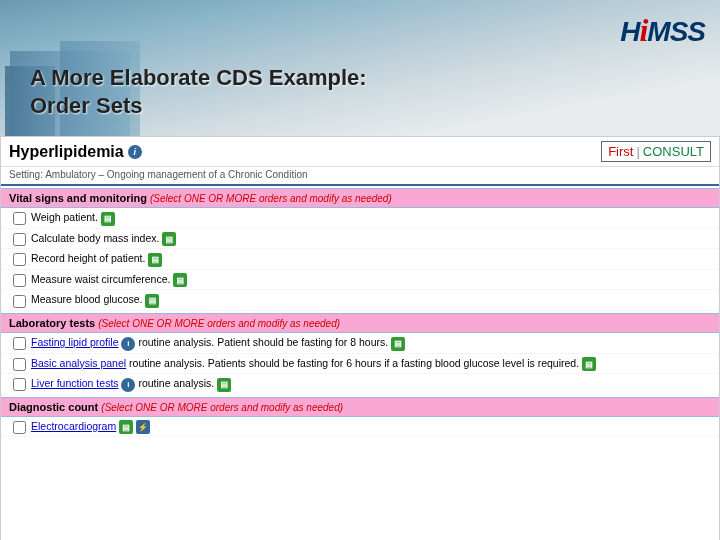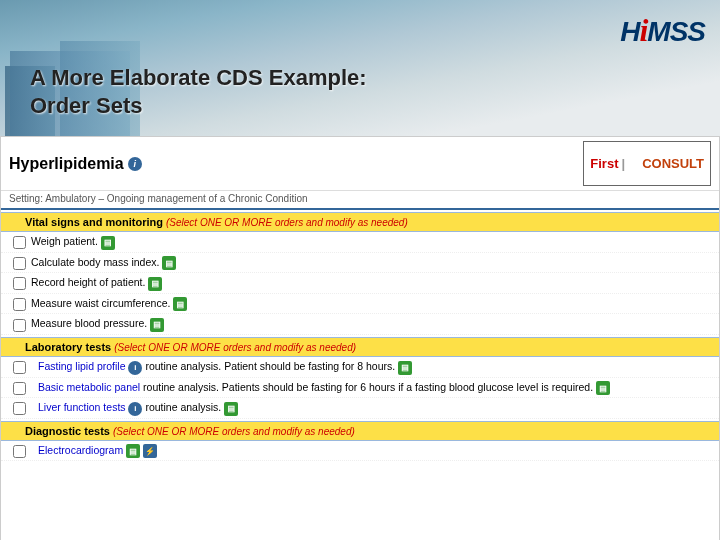--- a/index.html
+++ b/index.html
@@ -112,42 +112,42 @@
       border-radius: 50%;
       font-size: 9px;
       align-items: center;
       justify-content: center;
       font-weight: bold;
       font-style: italic;
     }
 
     .first-consult {
       font-size: 13px;
-      font-weight: bold;
+      font-weight: normal;
       color: #333;
       border: 1px solid #666;
-      padding: 14px 6px;
+      padding: 2px 6px;
       display: flex;
       align-items: center;
     }
     .first-consult .first { color: #cc0000; }
     .first-consult .divider { color: #999; margin: 0 3px; }
-    .first-consult .consult { color: #c2410c; margin-left: 14px; }
+    .first-consult .consult { color: #15803d; }
 
     .setting-bar {
       padding: 2px 8px 4px;
       font-size: 10px;
       color: #555;
       border-bottom: 2px solid #336699;
     }
 
     
     .section-header {
-      background: #fde047;
-      padding: 3px 24px;
+      background: #f9a8d4;
+      padding: 3px 8px;
       font-size: 11px;
       color: #000;
       border-top: 1px solid #9ab8dd;
       border-bottom: 1px solid #9ab8dd;
       margin-top: 2px;
     }
     .section-header .section-title {
       font-weight: bold;
       color: #000;
     }
@@ -170,21 +170,21 @@
       flex-shrink: 0;
     }
     .order-item-text {
       flex: 1;
       font-size: 10.5px;
       color: #000;
       line-height: 1.4;
     }
     .order-item-text .link-text {
       color: #0000cc;
-      margin-left: 7px;
+      text-decoration: underline;
     }
     .small-icon {
       display: inline-flex;
       width: 14px; height: 14px;
       border-radius: 2px;
       font-size: 8px;
       align-items: center;
       justify-content: center;
       font-weight: bold;
       flex-shrink: 0;
@@ -269,21 +269,21 @@
   <div class="order-item">
     <input type="checkbox" style="">
     <div class="order-item-text">
       <span>Measure waist circumference.</span>
       <span class="small-icon icon-green">▤</span>
     </div>
   </div>
   <div class="order-item">
     <input type="checkbox" style="">
     <div class="order-item-text">
-      <span>Measure blood pressure.</span>
+      <span>Measure blood glucose.</span>
       <span class="small-icon icon-green">▤</span>
     </div>
   </div>
 
   <div class="section-header">
     <span class="section-title">Laboratory tests</span>
     <span class="section-sub"> (Select ONE OR MORE orders and modify as needed)</span>
   </div>
 
   <div class="order-item">
@@ -291,37 +291,37 @@
     <div class="order-item-text">
       <span class="link-text">Fasting lipid profile</span>
       <span class="small-icon icon-info">i</span>
       <span> routine analysis. Patient should be fasting for 8 hours.</span>
       <span class="small-icon icon-green">▤</span>
     </div>
   </div>
   <div class="order-item">
     <input type="checkbox" style="">
     <div class="order-item-text">
-      <span class="link-text">Basic metabolic panel</span>
+      <span class="link-text">Basic analysis panel</span>
       <span> routine analysis. Patients should be fasting for 6 hours if a fasting blood glucose level is required.</span>
       <span class="small-icon icon-green">▤</span>
     </div>
   </div>
   <div class="order-item">
     <input type="checkbox" style="">
     <div class="order-item-text">
       <span class="link-text">Liver function tests</span>
       <span class="small-icon icon-info">i</span>
       <span> routine analysis.</span>
       <span class="small-icon icon-green">▤</span>
     </div>
   </div>
 
   <div class="section-header">
-    <span class="section-title">Diagnostic tests</span>
+    <span class="section-title">Diagnostic count</span>
     <span class="section-sub"> (Select ONE OR MORE orders and modify as needed)</span>
   </div>
 
   <div class="order-item">
     <input type="checkbox" style="">
     <div class="order-item-text">
       <span class="link-text">Electrocardiogram</span>
       <span class="small-icon icon-green">▤</span>
       <span class="small-icon icon-blue">⚡</span>
     </div>

